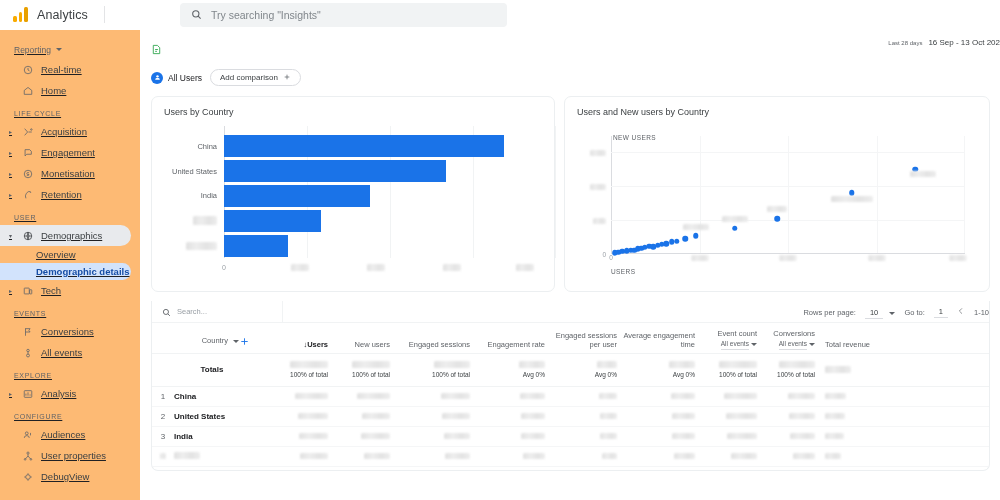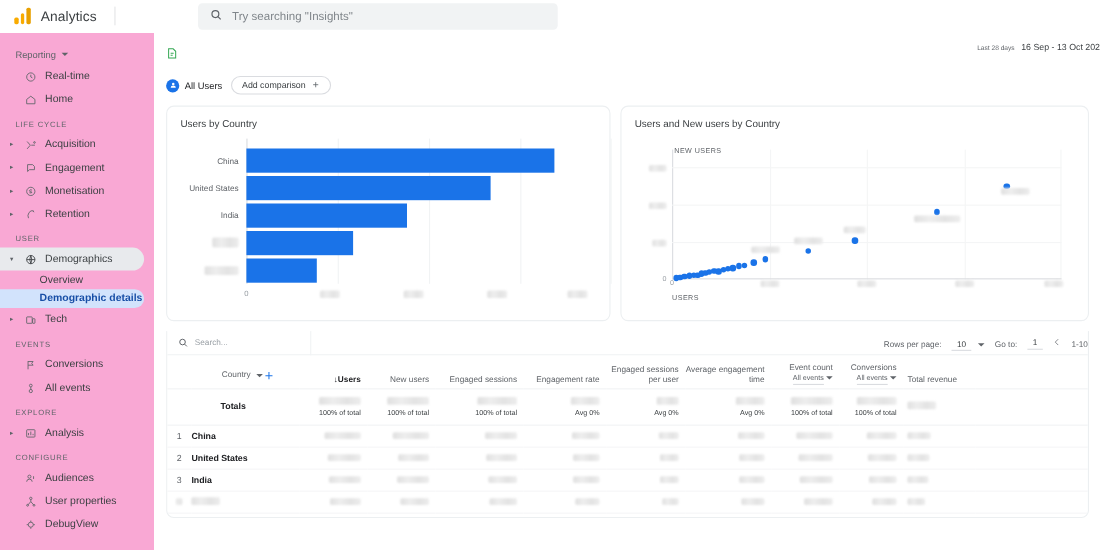--- a/index.html
+++ b/index.html
@@ -38,21 +38,21 @@
     border: none; outline: none; background: transparent;
     font-family: "Liberation Sans", sans-serif;
     font-size: 10.5px; color: #5f6368; width: 100%;
   }
   .searchbar input::placeholder { color: #80868b; }
   .ico { display: inline-block; vertical-align: middle; }
 
   
   .sidebar {
     position: absolute; left: 0; top: 30px; width: 140px; height: 470px;
-    background: #f9a8d4; overflow: hidden; padding-top: 10px;
+    background: #fdba74; overflow: hidden; padding-top: 10px; text-decoration: underline;
   }
   .reporting-sel {
     display: flex; align-items: center; gap: 5px;
     padding: 0 0 0 14px; height: 19px; font-size: 8.5px; color: #5f6368;
   }
   .caret { width: 0; height: 0; border-left: 3px solid transparent;
            border-right: 3px solid transparent; border-top: 3.5px solid #5f6368; }
   .nav-item {
     display: flex; align-items: center; height: 21px;
     padding-left: 9px; gap: 7px; font-size: 9.5px; color: #3c4043;

